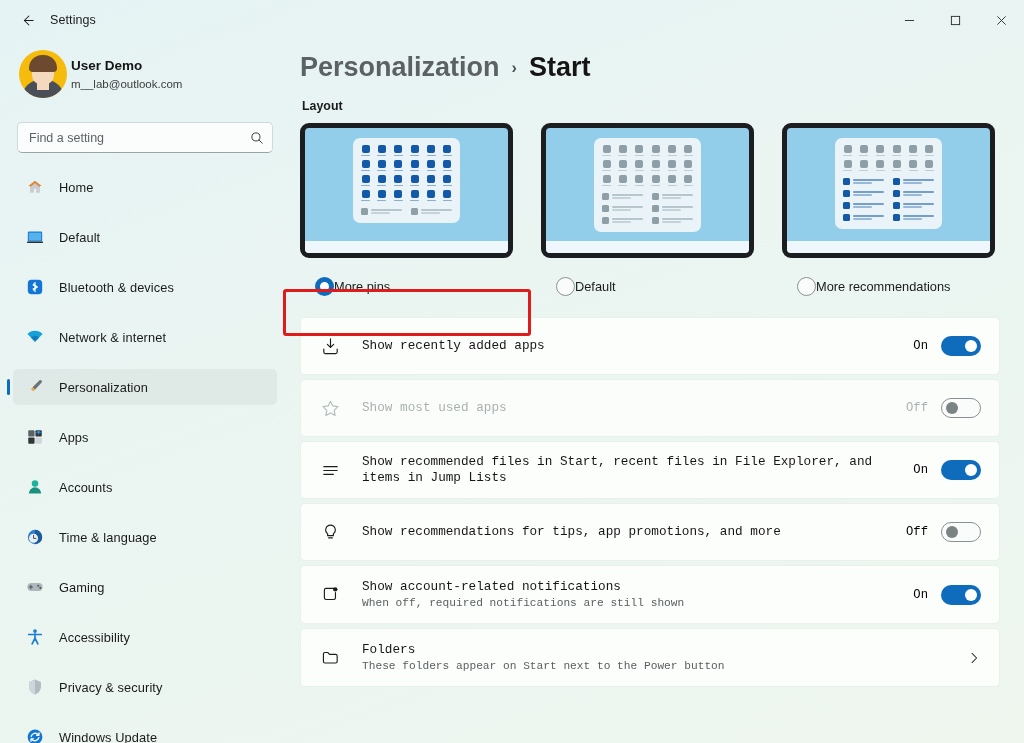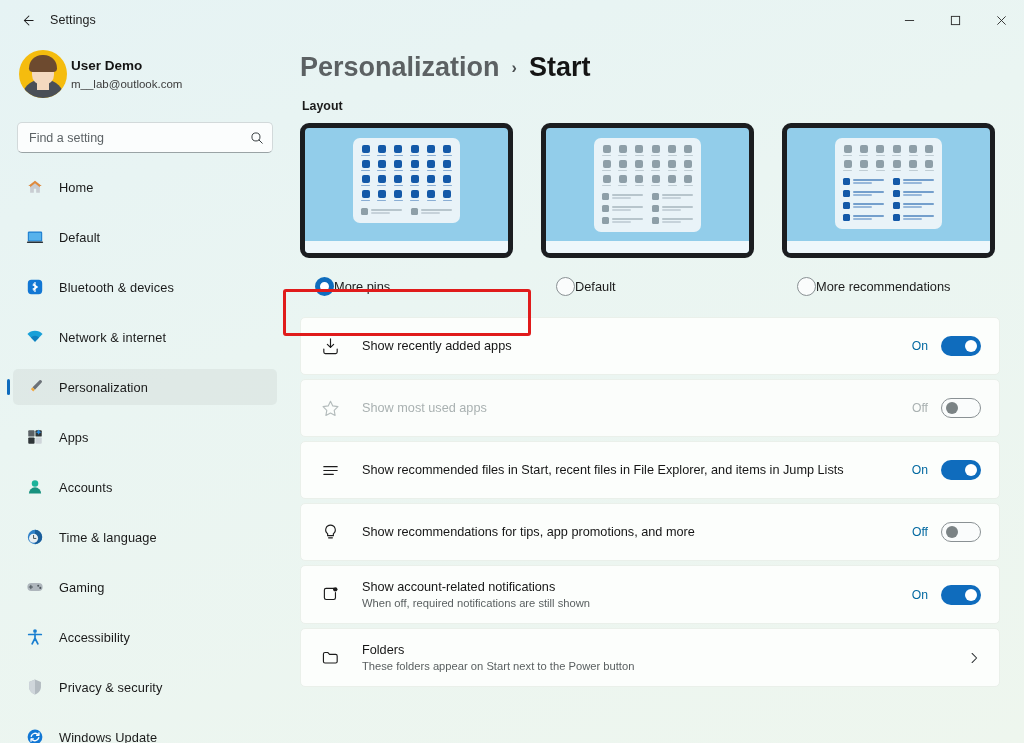--- a/index.html
+++ b/index.html
@@ -182,21 +182,21 @@
   .radio-label { font-size: 12.8px; color: #1b1b1b; }
 
   .annotate-box {
     position: absolute;
     left: 283px; top: 289px; width: 248px; height: 47px;
     border: 3px solid #e01b1b; border-radius: 3px;
     pointer-events: none; z-index: 20;
   }
 
   
-  .cards { margin-top: 14px; display: flex; flex-direction: column; gap: 4px; }
+  .cards { margin-top: 14px; display: flex; flex-direction: column; gap: 4px; font-family: Liberation Mono, monospace; }
   .card {
     background: #fcfefc;
     border: 1px solid #eaf0ea;
     border-radius: 5px;
     height: 58px;
     display: flex; align-items: center;
     padding: 0 18px 0 17px;
     cursor: pointer;
   }
   .card.tall { height: 59px; }
@@ -204,21 +204,21 @@
   .card-ico {
     width: 24px; flex: 0 0 24px; display: flex; align-items: center; justify-content: center;
     color: #1c1c1c; margin-right: 20px;
   }
   .card.disabled .card-ico { color: #b4bcbc; }
   .card-text { flex: 1; min-width: 0; }
   .card-title { font-size: 12.7px; color: #161616; line-height: 16px; }
   .card.disabled .card-title { color: #a9b1b1; }
   .card-sub { font-size: 11.2px; color: #5a6061; line-height: 15px; margin-top: 1px; }
   .toggle-wrap { display: flex; align-items: center; gap: 13px; }
-  .toggle-state { font-size: 12.2px; color: #0369a1; min-width: 20px; text-align: right; }
+  .toggle-state { font-size: 12.2px; color: #000000; min-width: 20px; text-align: right; }
   .card.disabled .toggle-state { color: #a9b1b1; }
   .switch {
     width: 40px; height: 20px; border-radius: 10px;
     position: relative; flex: 0 0 40px;
   }
   .switch.on { background: #0f6cbd; }
   .switch.off { background: #fafcfc; border: 1.4px solid #8a9194; }
   .switch .knob {
     position: absolute; top: 50%; transform: translateY(-50%);
     width: 12px; height: 12px; border-radius: 50%;

